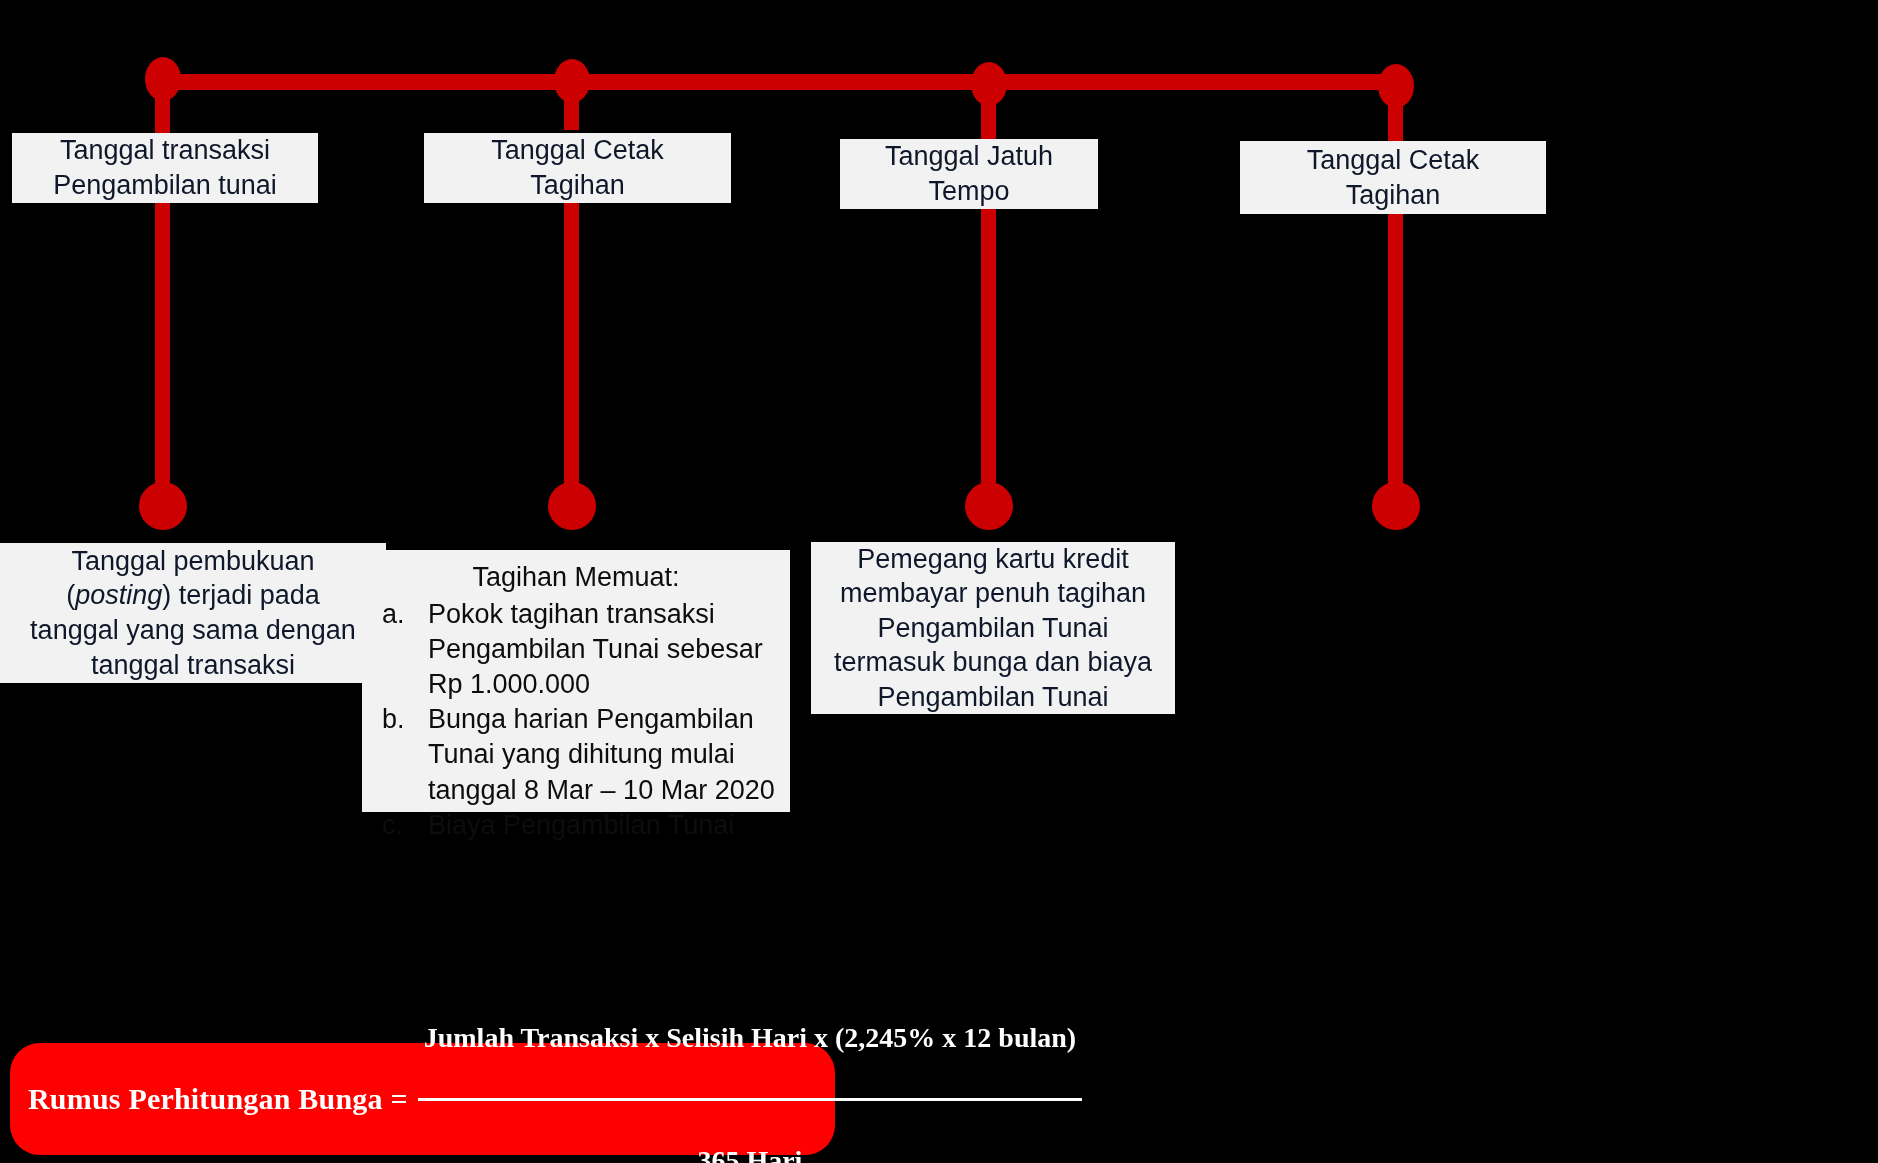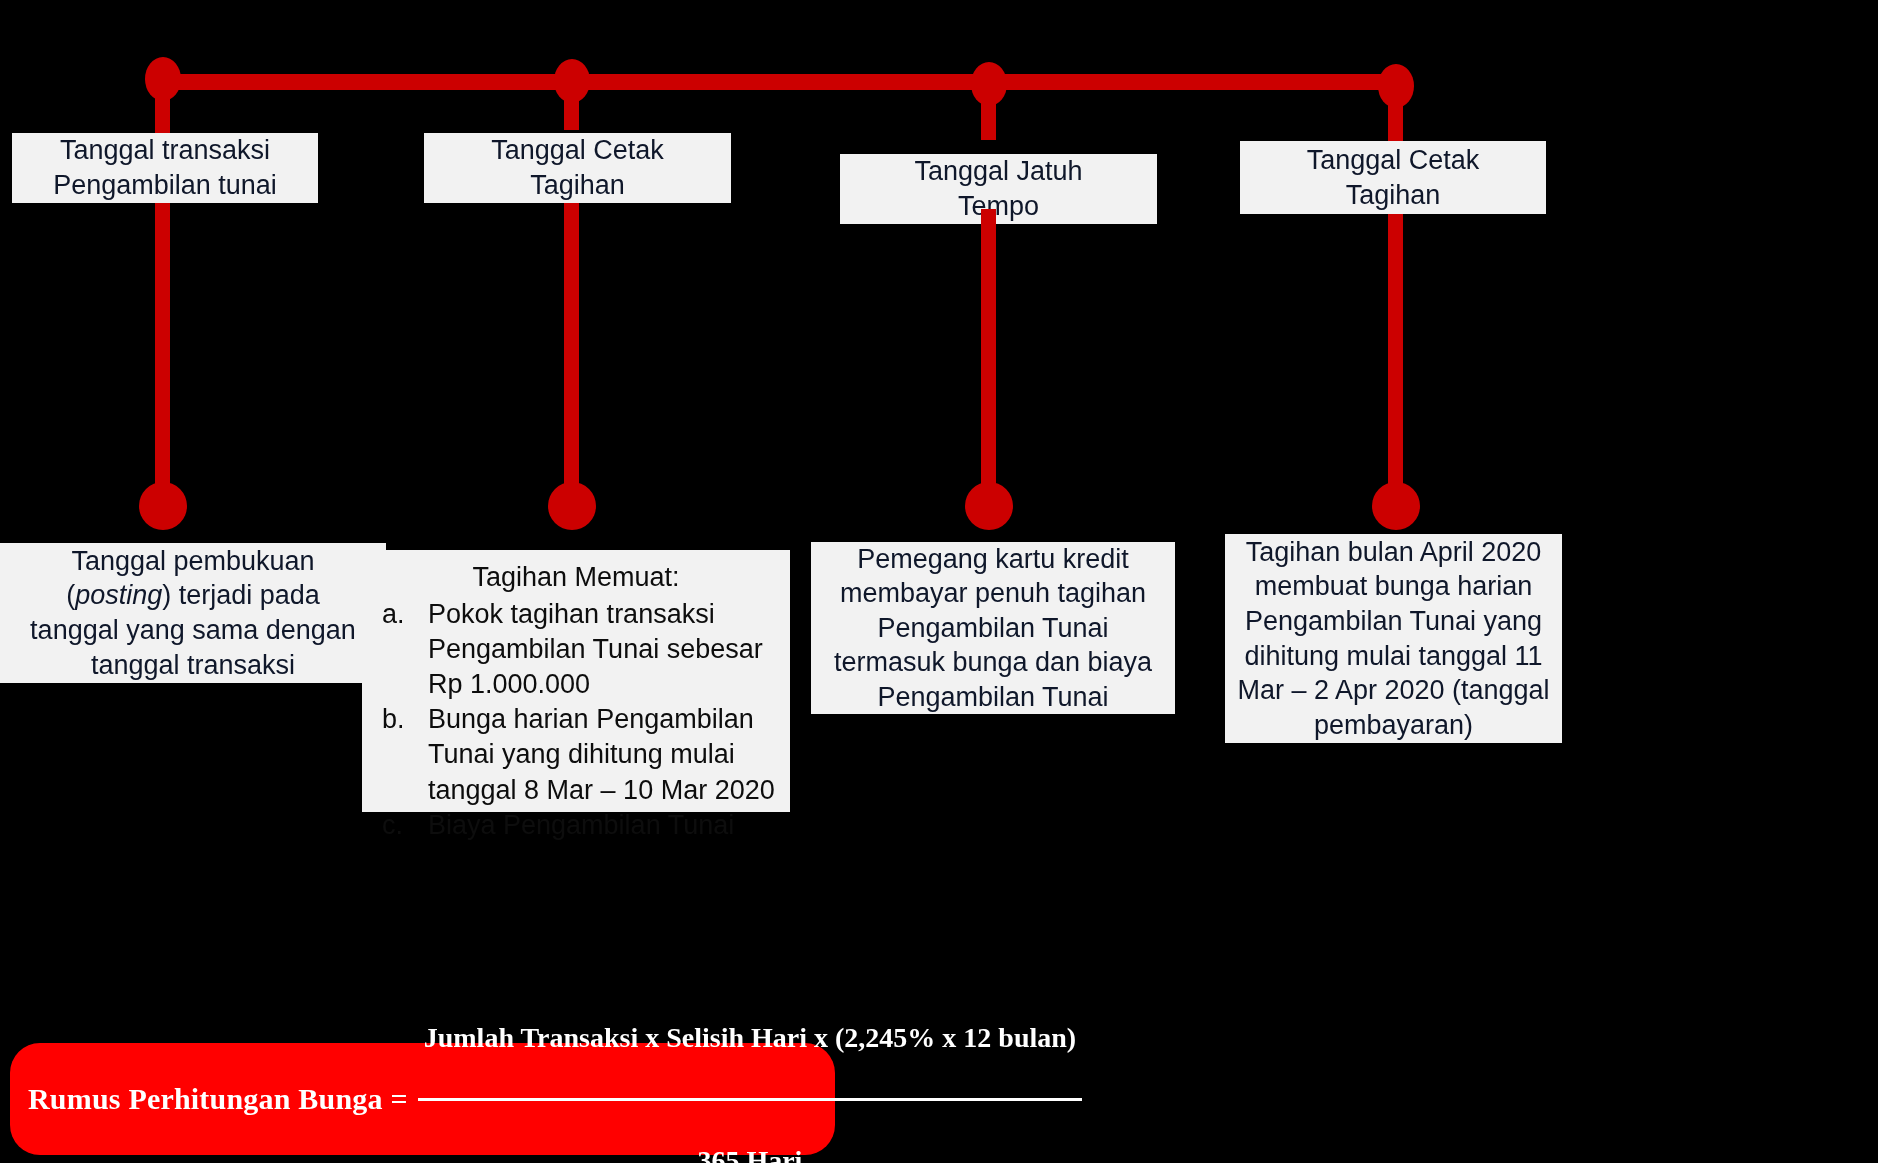--- a/index.html
+++ b/index.html
@@ -153,21 +153,21 @@
   <div class="info-box" style="left:12px; top:133px; width:306px; height:70px;">
     <div class="line">Tanggal transaksi</div>
     <div class="line">Pengambilan tunai</div>
   </div>
 
   <div class="info-box" style="left:424px; top:133px; width:307px; height:70px;">
     <div class="line">Tanggal Cetak</div>
     <div class="line">Tagihan</div>
   </div>
 
-  <div class="info-box" style="left:840px; top:154px; width:317px; height:70px;">
+  <div class="info-box" style="left:840px; top:139px; width:258px; height:70px;">
     <div class="line">Tanggal Jatuh</div>
     <div class="line">Tempo</div>
   </div>
 
   <div class="info-box" style="left:1240px; top:141px; width:306px; height:73px;">
     <div class="line">Tanggal Cetak</div>
     <div class="line">Tagihan</div>
   </div>
 
   <div class="stem" style="left:155px; top:203px; width:15px; height:295px;"></div>
@@ -203,23 +203,20 @@
     <div class="list-row">
       <div class="list-marker">c.</div>
       <div class="list-text">Biaya Pengambilan Tunai</div>
     </div>
   </div>
 
   <div class="info-box wrapbox" style="left:811px; top:542px; width:364px; height:172px; display:flex; align-items:center;">
     <div class="line" style="white-space:normal;">Pemegang kartu kredit membayar penuh tagihan Pengambilan Tunai termasuk bunga dan biaya Pengambilan Tunai</div>
   </div>
 
-  <div class="info-box wrapbox" style="left:1225px; top:534px; width:337px; height:209px; display:flex; align-items:center;">
-    <div class="line" style="white-space:normal;">Tagihan bulan April 2020 membuat bunga harian Pengambilan Tunai yang dihitung mulai tanggal 11 Mar – 2 Apr 2020 (tanggal pembayaran)</div>
-  </div>
 
   <div class="formula-banner" style="left:10px; top:1043px; width:825px; height:112px;">
     <div class="formula-label">Rumus Perhitungan Bunga =</div>
     <div class="fraction">
       <div class="numer">Jumlah Transaksi x Selisih Hari x (2,245% x 12 bulan)</div>
       <div class="bar"></div>
       <div class="denom">365 Hari</div>
     </div>
   </div>
 

